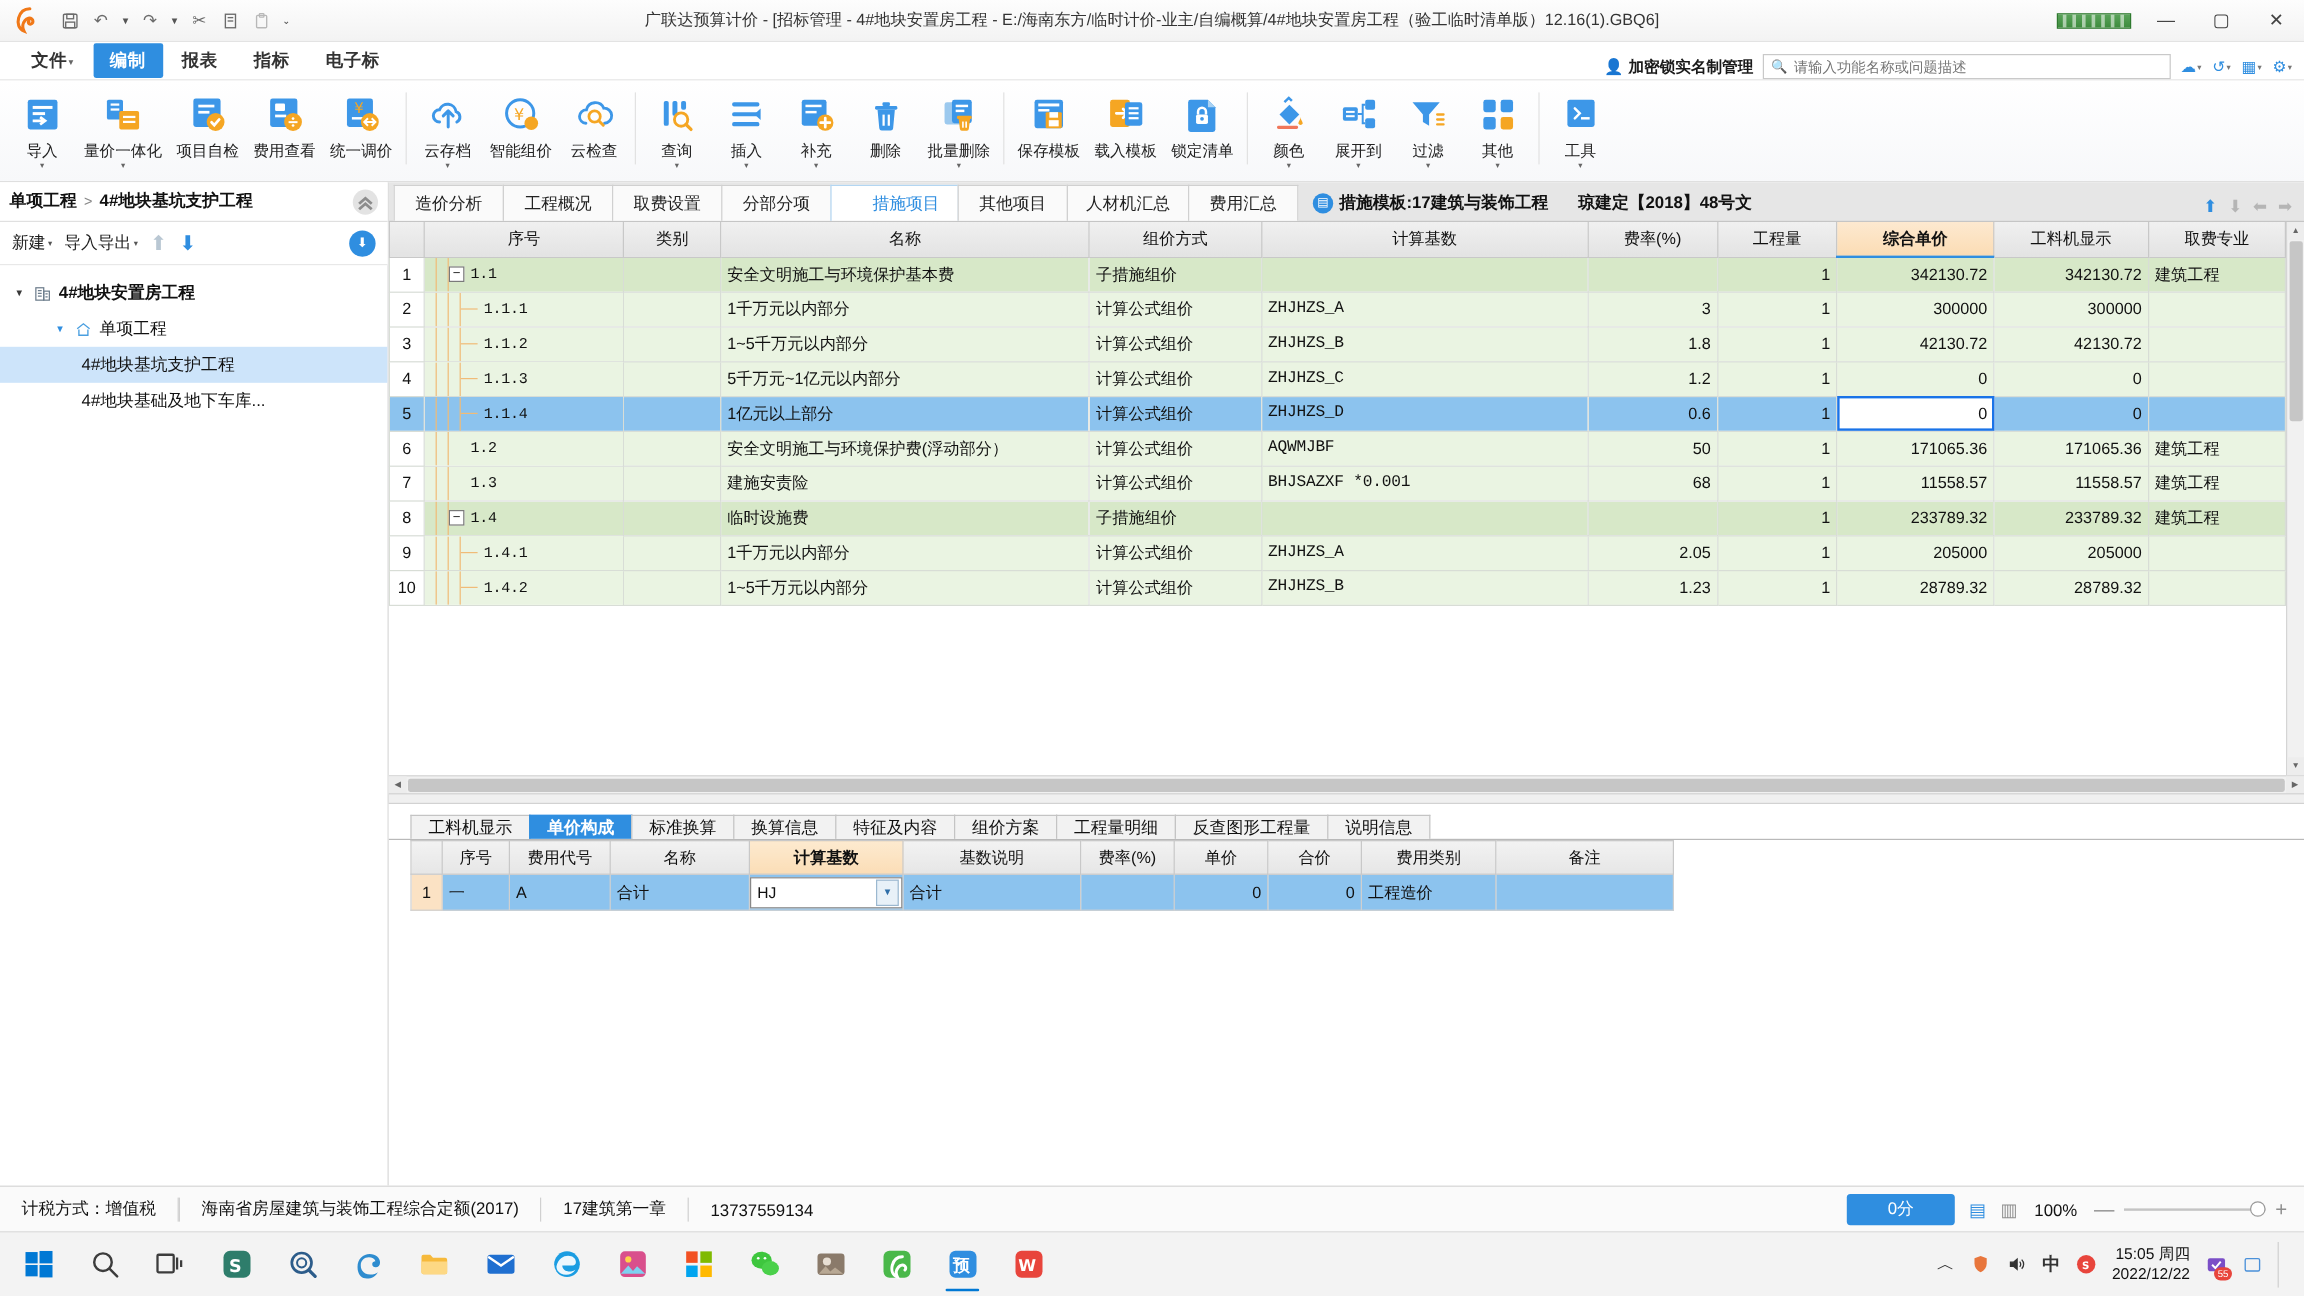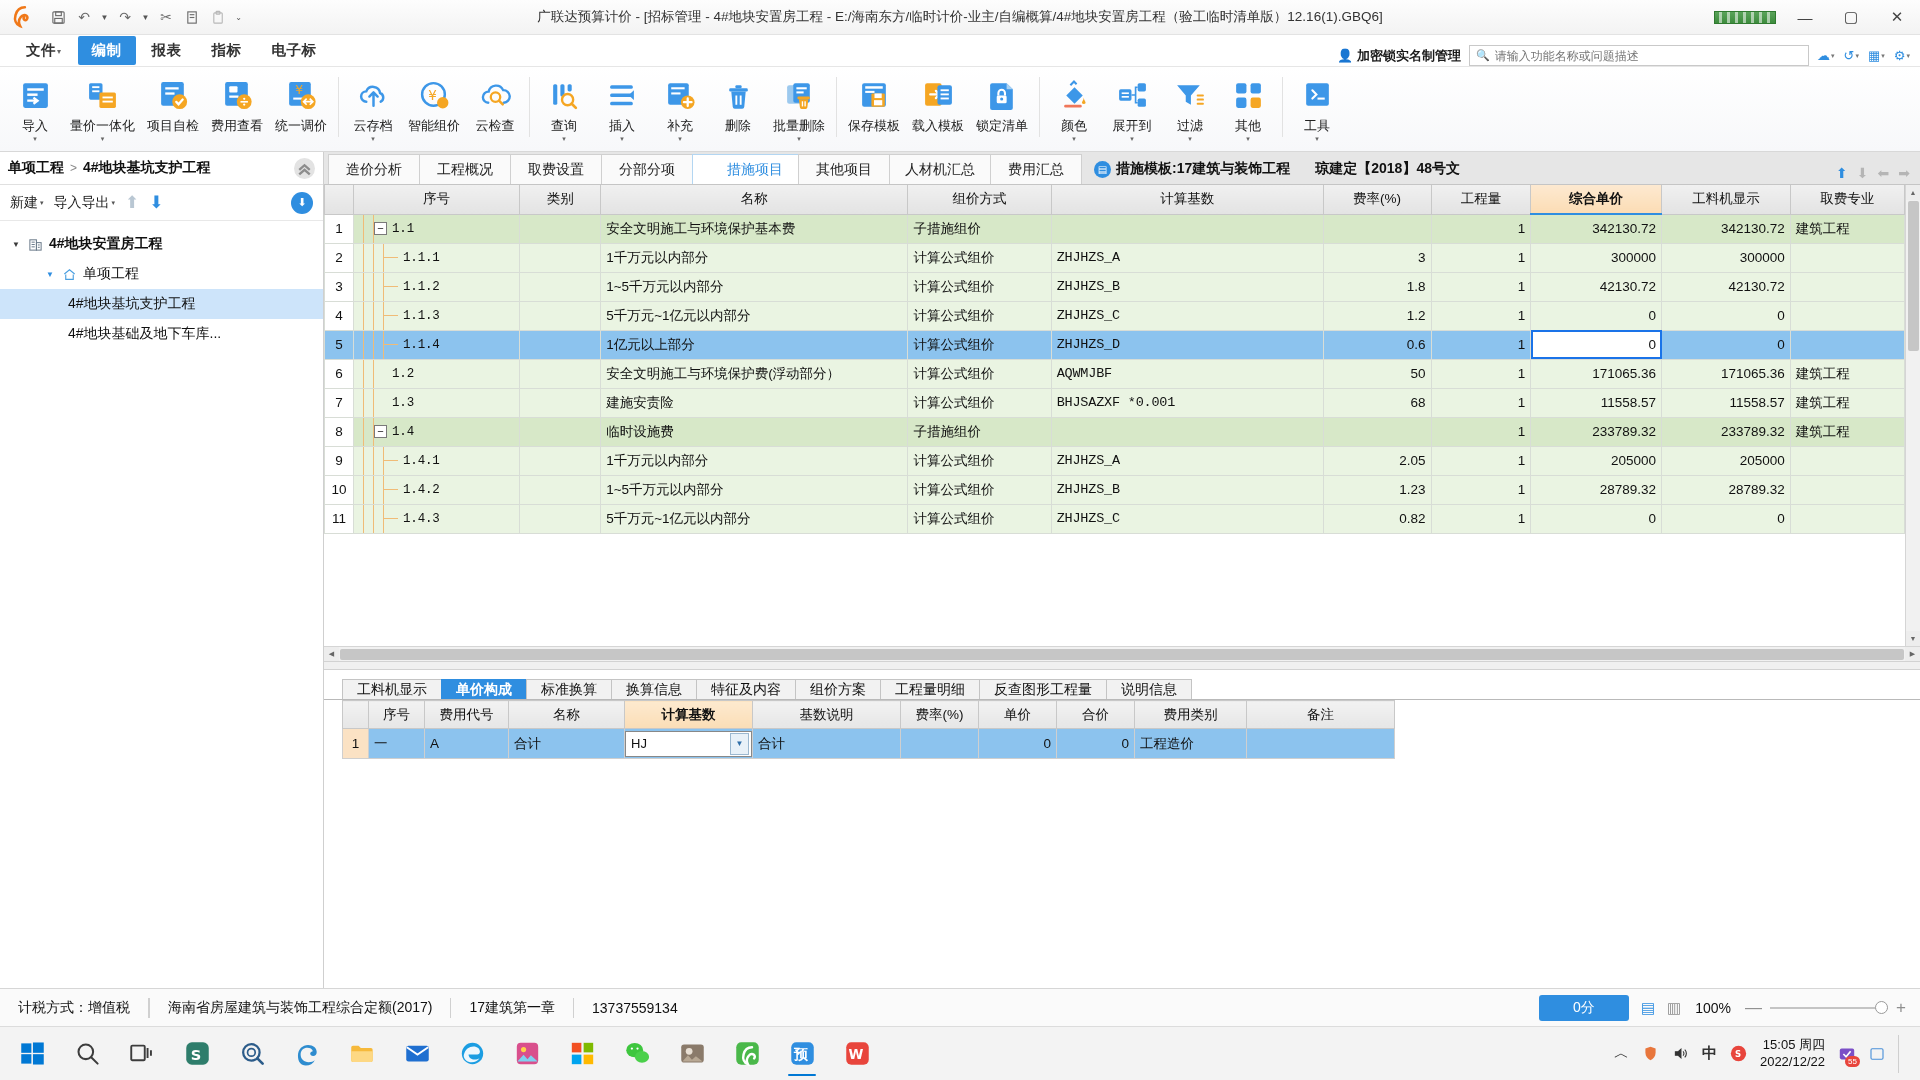--- a/index.html
+++ b/index.html
@@ -958,41 +958,20 @@
                       </div>
                     </td>
                     <td></td>
                     <td>1~5千万元以内部分</td>
                     <td>计算公式组价</td>
                     <td class="mono">ZHJHZS_B</td>
                     <td class="num">1.23</td>
                     <td class="num">1</td>
                     <td class="num">28789.32</td>
                     <td class="num">28789.32</td>
-                    <td></td>
-                  </tr>
-                  <tr class="norm">
-                    <td class="rn">11</td>
-                    <td class="seqcell">
-                      <div class="seqinner">
-                        <span class="guide"></span>
-                        <span class="guide"></span>
-                        <span class="guide"></span>
-                        <span class="hline"></span>
-                        <span class="mono">1.4.3</span>
-                      </div>
-                    </td>
-                    <td></td>
-                    <td>5千万元~1亿元以内部分</td>
-                    <td>计算公式组价</td>
-                    <td class="mono">ZHJHZS_C</td>
-                    <td class="num">0.82</td>
-                    <td class="num">1</td>
-                    <td class="num">0</td>
-                    <td class="num">0</td>
                     <td></td>
                   </tr>
                 </tbody>
             </table>
           </div>
           <div class="vscroll">
             <div class="vs-arrow">▲</div>
             <div class="vs-thumb" style="height:150px"></div>
             <div class="vs-track"></div>
             <div class="vs-arrow">▼</div>

